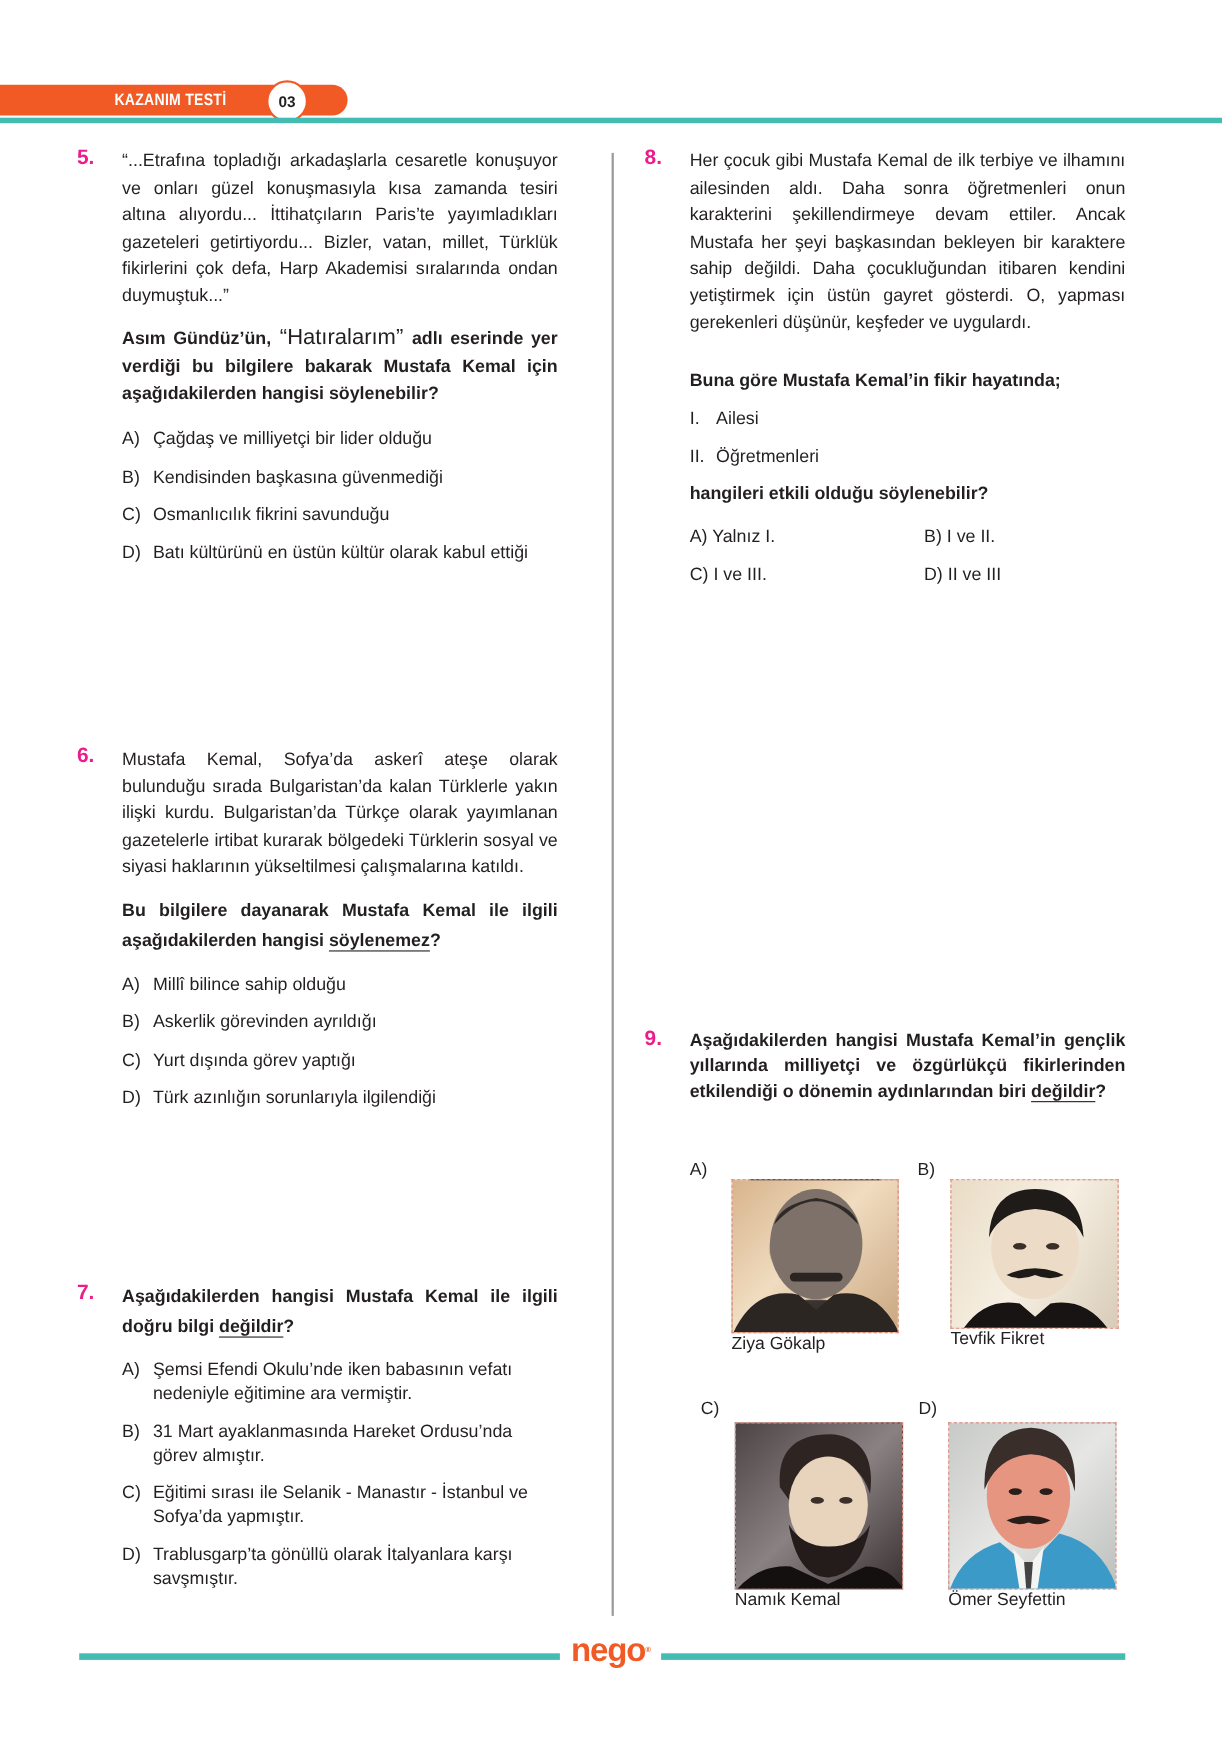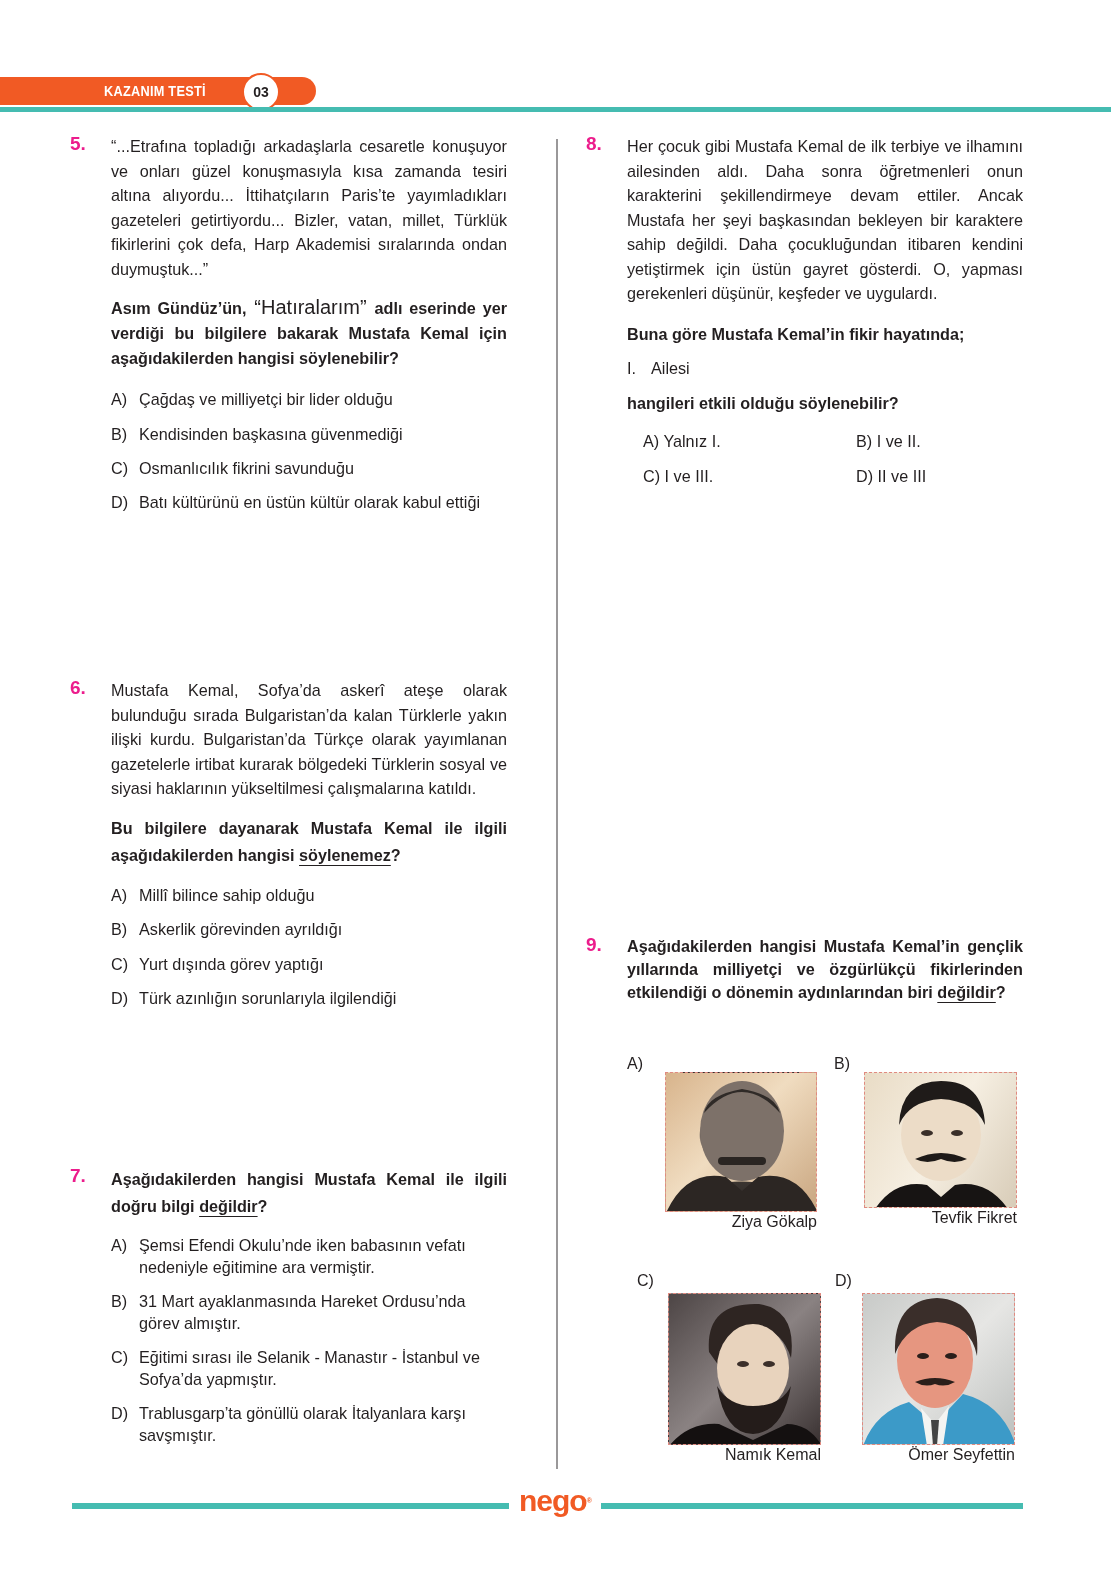--- a/index.html
+++ b/index.html
@@ -19,26 +19,26 @@
   .q { position: absolute; font-size: 16.2px; line-height: 24.5px; }
   .q-num { position: absolute; left: -41px; top: -2px; color: #ec1c8c; font-weight: bold; font-size: 19px; }
   .q p { text-align: justify; }
   .q .bold { font-weight: bold; }
   .q .norm { font-weight: normal; }
   .u { text-decoration: underline; text-underline-offset: 4px; }
   .opt { position: relative; padding-left: 28px; margin-top: 10px; }
   .opt .lbl { position: absolute; left: 0; top: 0; }
   .roman { display: flex; margin-top: 10px; }
   .roman .r-lbl { width: 24px; }
-  .grid2 { display: grid; grid-template-columns: 213px 180px; row-gap: 10px; margin-top: 12px; margin-left: 16px; }
+  .grid2 { display: grid; grid-template-columns: 213px 180px; row-gap: 10px; margin-top: 12px; }
 
   
   .portrait-label { position: absolute; font-size: 16px; }
   .portrait { position: absolute; border: 1px dashed #e08a80; overflow: hidden; }
-  .portrait-name { position: absolute; font-size: 16px; text-align: right; }
+  .portrait-name { position: absolute; font-size: 16px; text-align: left; }
 
   
   .ftr-line { position: absolute; top: 1503px; height: 6px; background: #45bcb1; }
   .logo { position: absolute; left: 519px; top: 1486px; font-weight: bold; font-size: 30px; color: #f15a24; letter-spacing: -1px; font-family: "Liberation Sans", sans-serif; line-height: 30px; }
   .logo sup { font-size: 7px; color: #f15a24; vertical-align: top; }
 </style>
 </head>
 <body>
 
 <div class="hdr-bar"></div>
@@ -85,25 +85,29 @@
     <div class="opt"><span class="lbl">A)</span><span>Şemsi Efendi Okulu’nde iken babasının vefatı nedeniyle eğitimine ara vermiştir.</span></div>
     <div class="opt" style="margin-top:12px;"><span class="lbl">B)</span><span>31 Mart ayaklanmasında Hareket Ordusu’nda görev almıştır.</span></div>
     <div class="opt" style="margin-top:12px;"><span class="lbl">C)</span><span>Eğitimi sırası ile Selanik - Manastır - İstanbul ve Sofya’da yapmıştır.</span></div>
     <div class="opt" style="margin-top:12px;"><span class="lbl">D)</span><span>Trablusgarp’ta gönüllü olarak İtalyanlara karşı savşmıştır.</span></div>
   </div>
 </div>
 
 <div class="q" style="left:627px; top:134px; width:396px;">
   <span class="q-num">8.</span>
   <p>Her çocuk gibi Mustafa Kemal de ilk terbiye ve ilhamını ailesinden aldı. Daha sonra öğretmenleri onun karakterini şekillendirmeye devam ettiler. Ancak Mustafa her şeyi başkasından bekleyen bir karaktere sahip değildi. Daha çocukluğundan itibaren kendini yetiştirmek için üstün gayret gösterdi. O, yapması gerekenleri düşünür, keşfeder ve uygulardı.</p>
-  <p class="bold" style="margin-top:16px;">Buna göre Mustafa Kemal’in fikir hayatında;</p>
+  <p class="bold" style="margin-top:28px;">Buna göre Mustafa Kemal’in fikir hayatında;</p>
   <div style="margin-top:6px;">
     <div class="roman">
         <span class="r-lbl">I.</span>
         <span>Ailesi</span>
+      </div>
+    <div class="roman">
+        <span class="r-lbl">II.</span>
+        <span>Öğretmenleri</span>
       </div>
   </div>
   <p class="bold" style="margin-top:10px;">hangileri etkili olduğu söylenebilir?</p>
   <div class="grid2" style="margin-top:14px;">
     <div><span>A)</span> <span>Yalnız I.</span></div>
     <div><span>B)</span> <span>I ve II.</span></div>
     <div><span>C)</span> <span>I ve III.</span></div>
     <div><span>D)</span> <span>II ve III</span></div>
   </div>
 </div>

